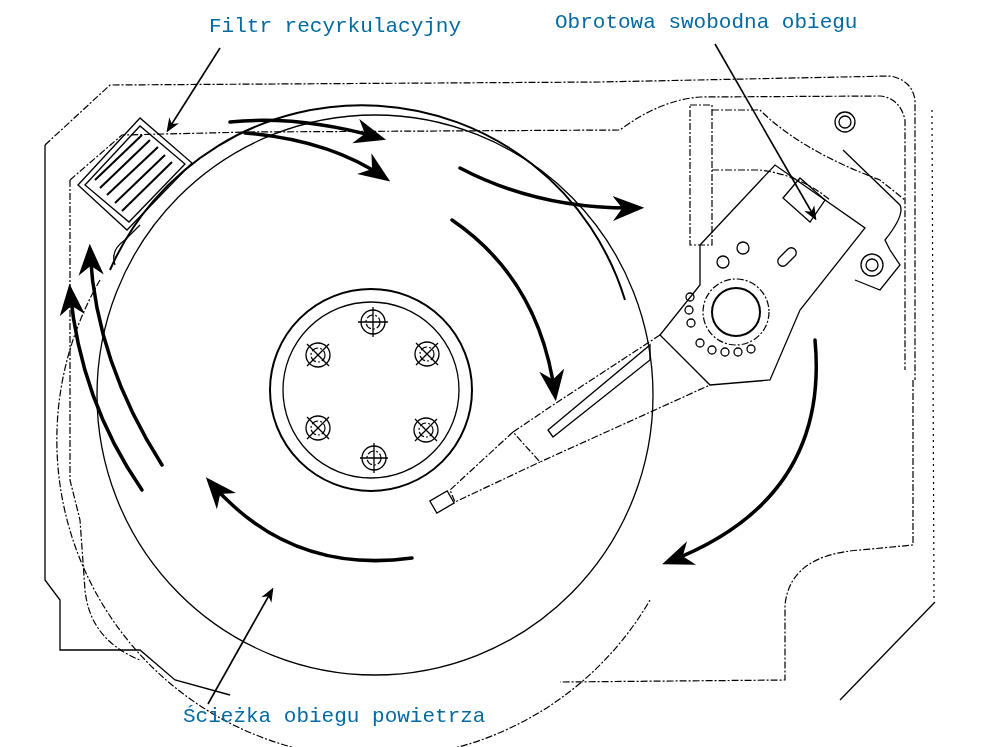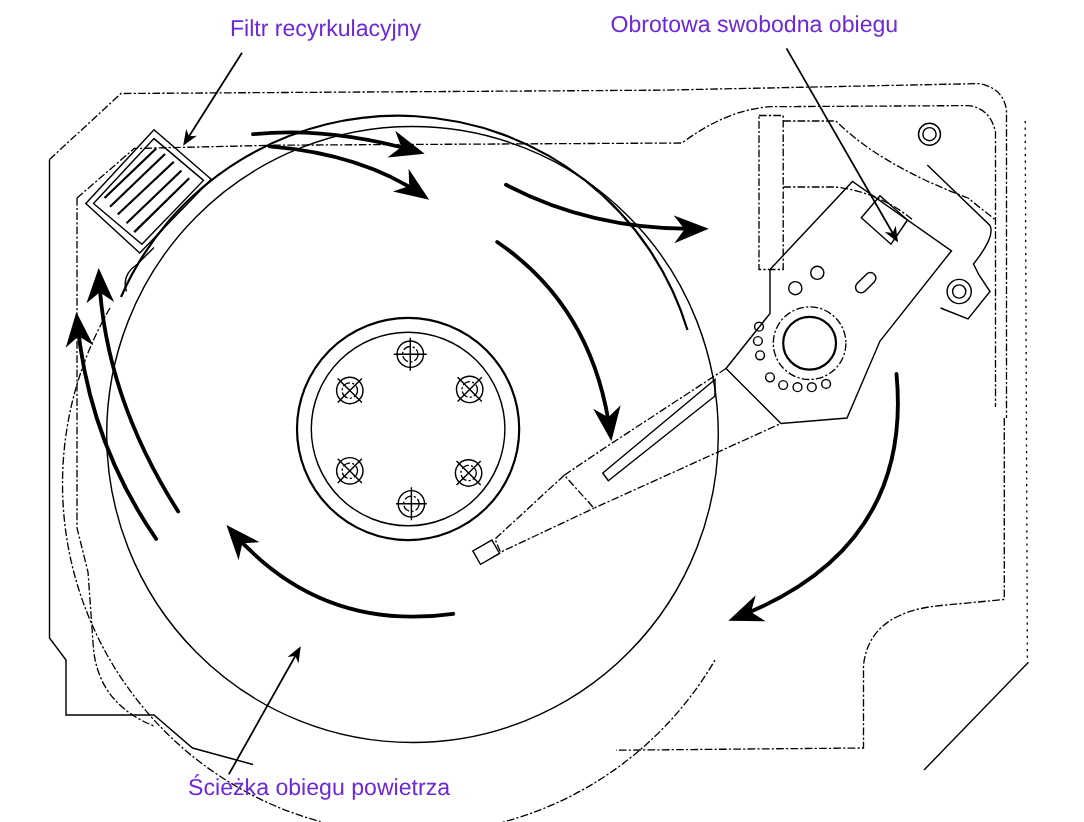--- a/index.html
+++ b/index.html
@@ -1,27 +1,27 @@
 <!DOCTYPE html>
 <html><head>
 <meta charset="utf-8">
 <style>
   html, body { margin: 0; padding: 0; background: #ffffff; }
   body { width: 985px; height: 747px; position: relative; overflow: hidden; }
   .label {
     position: absolute;
-    font-family: Liberation Sans, sans-serif;
+    font-family: Liberation Mono, monospace;
     font-size: 21px;
-    color: #6d28d9;
+    color: #0369a1;
     white-space: nowrap;
     line-height: 1;
   }
   #lbl-filter { left: 209px; top: 16px; }
   #lbl-coil { left: 555px; top: 12px; }
-  #lbl-path { left: 171px; top: 706px; }
+  #lbl-path { left: 183px; top: 706px; }
   svg { position: absolute; left: 0; top: 0; }
   .thin { fill: none; stroke: #000; stroke-width: 1.3; }
   .dash { fill: none; stroke: #000; stroke-width: 1.2; stroke-dasharray: 7 2 2 2; }
   .dot { fill: none; stroke: #000; stroke-width: 1.2; stroke-dasharray: 2 4; }
   .thick { fill: none; stroke: #000; stroke-width: 3.5; stroke-linecap: round; }
   .med { fill: none; stroke: #000; stroke-width: 2; }
   .leader { fill: none; stroke: #000; stroke-width: 1.6; }
 </style>
 </head>
 <body>

